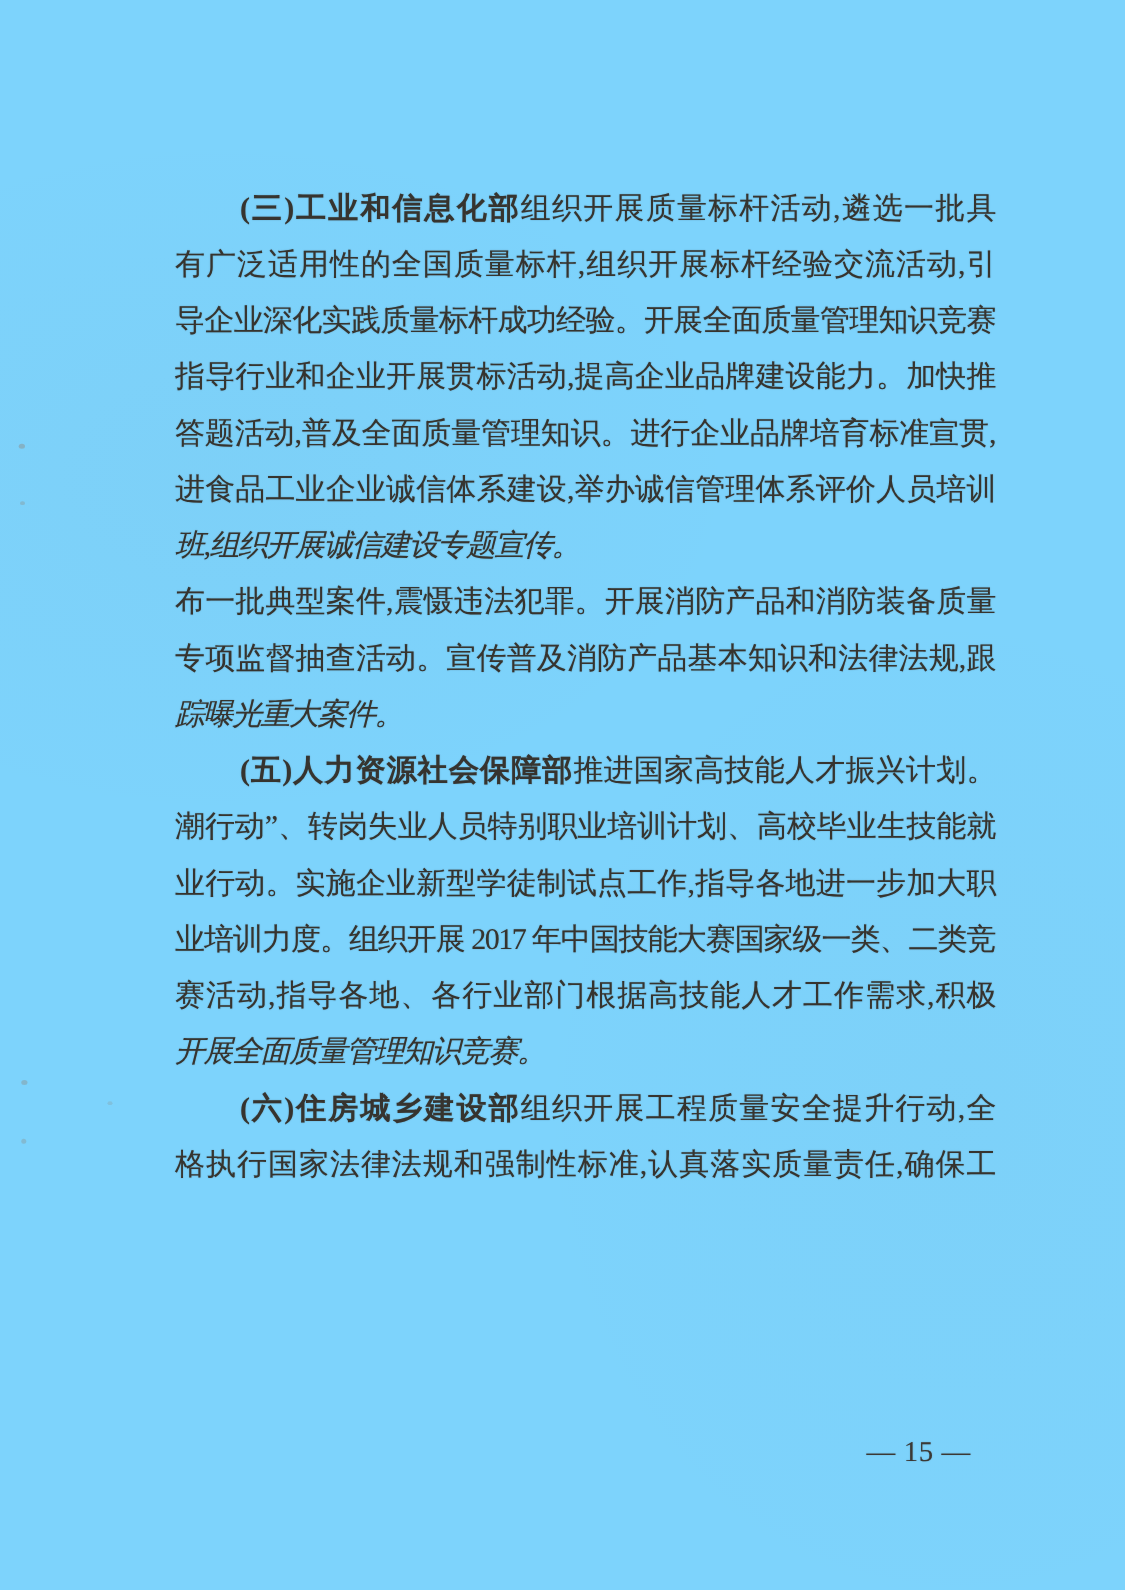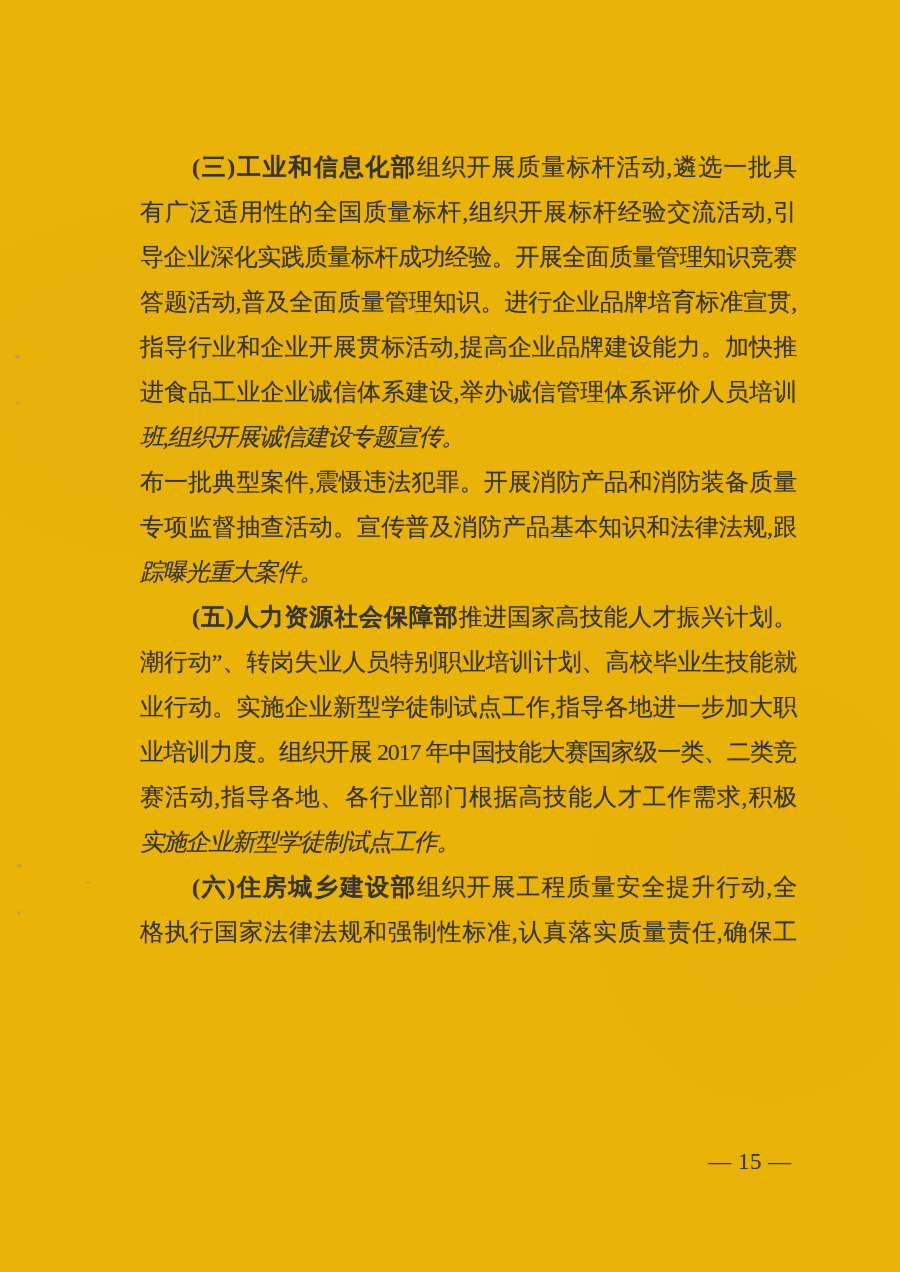--- a/index.html
+++ b/index.html
@@ -45,21 +45,21 @@
   }
   .line.just    { text-align-last: justify; white-space: normal; }
   .line.nojust  { text-align-last: left; font-style: italic; }
   .line.indent  { text-indent: 52px; }
   .seg.head {
     font-weight: bold;
     letter-spacing: -0.5px;
   }
   .page-num {
     position: absolute;
-    left: 690px;
+    left: 675px;
     top: 1146px;
     width: 120px;
     height: 32px;
     line-height: 32px;
     text-align: center;
     font-size: 23px;
     letter-spacing: 0.5px;
     color: #3b3935;
     text-shadow: 0 0 1px rgba(55, 53, 48, 0.4);
   }
@@ -71,43 +71,43 @@
   }
   .speck.s1 { left: 15px; top: 355px; width: 5px; height: 4px; opacity: 0.45; }
   .speck.s2 { left: 16px; top: 401px; width: 4px; height: 3px; opacity: 0.35; }
   .speck.s3 { left: 17px; top: 864px; width: 5px; height: 4px; opacity: 0.40; }
   .speck.s4 { left: 86px; top: 881px; width: 4px; height: 3px; opacity: 0.25; }
   .speck.s5 { left: 17px; top: 911px; width: 4px; height: 4px; opacity: 0.35; }
 </style>
 </head>
 <body>
 
-<div class="page" style="background: #eab308;">
+<div class="page" style="background: #7dd3fc;">
 
   <div class="speck s1"></div>
   <div class="speck s2"></div>
   <div class="speck s3"></div>
   <div class="speck s4"></div>
   <div class="speck s5"></div>
 
   <div class="text-block" style="color: rgb(54, 52, 47);">
       <div class="line just indent"><span class="seg head">(三)工业和信息化部</span><span class="seg">组织开展质量标杆活动,遴选一批具</span></div>
       <div class="line just"><span class="seg">有广泛适用性的全国质量标杆,组织开展标杆经验交流活动,引</span></div>
       <div class="line just"><span class="seg">导企业深化实践质量标杆成功经验。开展全面质量管理知识竞赛</span></div>
+      <div class="line just"><span class="seg">指导行业和企业开展贯标活动,提高企业品牌建设能力。加快推</span></div>
       <div class="line just"><span class="seg">答题活动,普及全面质量管理知识。进行企业品牌培育标准宣贯,</span></div>
-      <div class="line just"><span class="seg">指导行业和企业开展贯标活动,提高企业品牌建设能力。加快推</span></div>
       <div class="line just"><span class="seg">进食品工业企业诚信体系建设,举办诚信管理体系评价人员培训</span></div>
       <div class="line nojust"><span class="seg">班,组织开展诚信建设专题宣传。</span></div>
       <div class="line just"><span class="seg">布一批典型案件,震慑违法犯罪。开展消防产品和消防装备质量</span></div>
       <div class="line just"><span class="seg">专项监督抽查活动。宣传普及消防产品基本知识和法律法规,跟</span></div>
       <div class="line nojust"><span class="seg">踪曝光重大案件。</span></div>
       <div class="line just indent"><span class="seg head">(五)人力资源社会保障部</span><span class="seg">推进国家高技能人才振兴计划。</span></div>
       <div class="line just"><span class="seg">潮行动”、转岗失业人员特别职业培训计划、高校毕业生技能就</span></div>
       <div class="line just"><span class="seg">业行动。实施企业新型学徒制试点工作,指导各地进一步加大职</span></div>
       <div class="line just"><span class="seg">业培训力度。组织开展 2017 年中国技能大赛国家级一类、二类竞</span></div>
       <div class="line just"><span class="seg">赛活动,指导各地、各行业部门根据高技能人才工作需求,积极</span></div>
-      <div class="line nojust"><span class="seg">实施企业新型学徒制试点工作。</span></div>
+      <div class="line nojust"><span class="seg">开展全面质量管理知识竞赛。</span></div>
       <div class="line just indent"><span class="seg head">(六)住房城乡建设部</span><span class="seg">组织开展工程质量安全提升行动,全</span></div>
       <div class="line just"><span class="seg">格执行国家法律法规和强制性标准,认真落实质量责任,确保工</span></div>
     </div>
 
   <div class="page-num">— 15 —</div>
 </div>
 
 </body></html>

